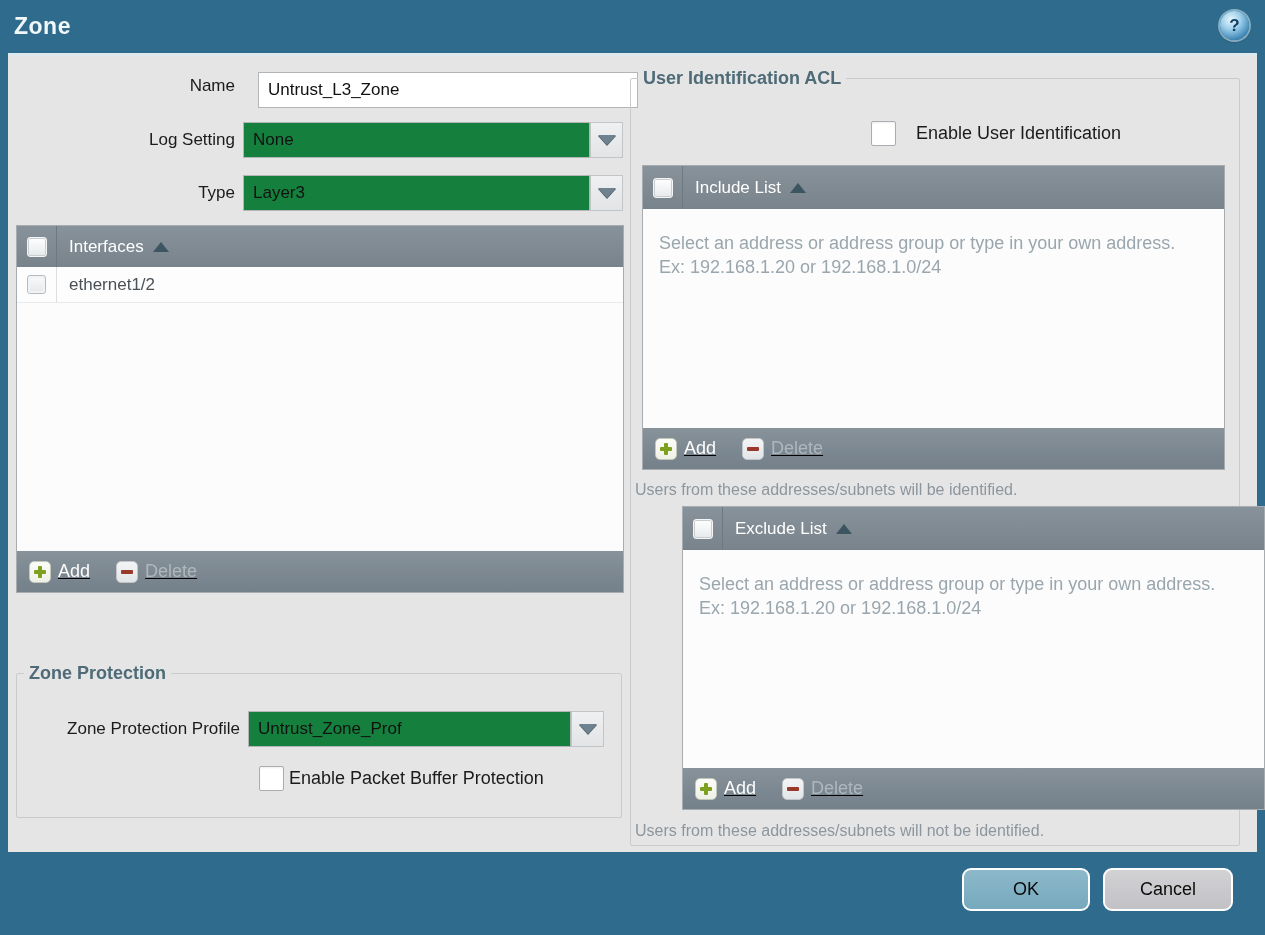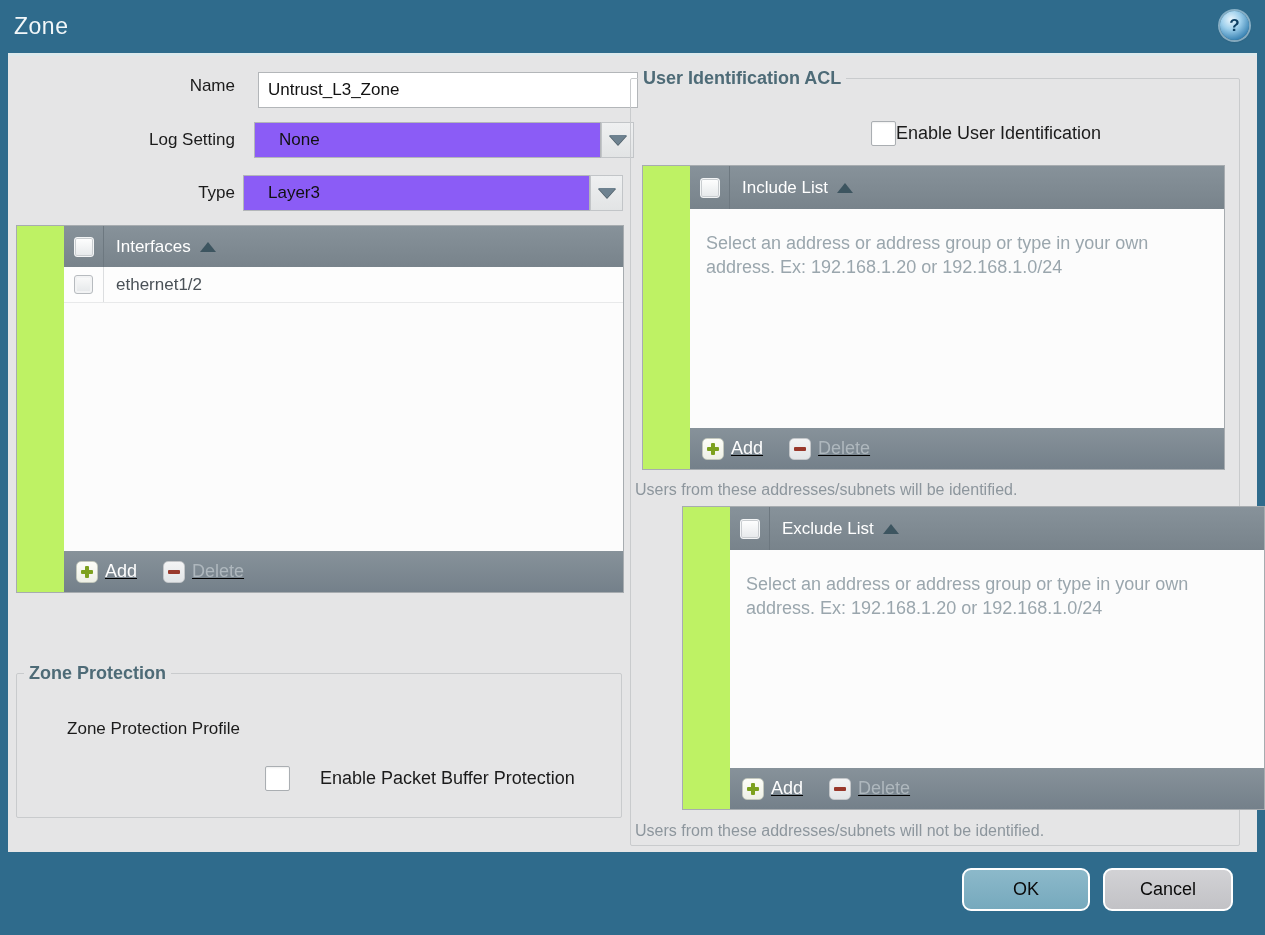--- a/index.html
+++ b/index.html
@@ -11,21 +11,21 @@
     overflow: hidden;
   }
 
   
   .titlebar {
     position: absolute; left: 0; top: 0; width: 1265px; height: 53px;
     background: #2f6b8c;
   }
   .titlebar-text {
     position: absolute; left: 14px; top: 13px;
-    color: #f2f7f9; font-size: 23px; font-weight: 400; letter-spacing: .5px;
+    color: #f2f7f9; font-size: 23px; font-weight: 700; letter-spacing: .5px;
   }
   .help-icon {
     position: absolute; right: 16px; top: 11px; width: 29px; height: 29px;
     border-radius: 50%;
     background: radial-gradient(circle at 38% 30%, #eaf6fd 0%, #9fd0ec 35%, #3c85b5 75%, #1f5e8a 100%);
     box-shadow: 0 0 0 2px rgba(210,235,250,.55), 0 1px 3px rgba(0,0,0,.35);
     color: #0e3f63; font-weight: bold; font-size: 17px;
     display: flex; align-items: center; justify-content: center;
     cursor: pointer;
   }
@@ -43,39 +43,39 @@
     width: 235px; text-align: right; padding-right: 8px;
     color: #1b1b1b; font-size: 17px;
   }
   .text-input {
     width: 380px; height: 36px; border: 1px solid #b3b6b9; background: #fff;
     font-family: "Liberation Sans", sans-serif;
     font-size: 17px; color: #111; padding: 0 9px; outline: none; margin-top: 8px;
   }
   .dropdown { position: relative; width: 380px; height: 36px; }
   .dropdown .dd-input {
-    width: 347px; height: 36px; border: 1px solid #b3b6b9; background: #8b5cf6;
+    width: 347px; height: 36px; border: 1px solid #b3b6b9; background: #15803d;
     font-family: "Liberation Sans", sans-serif;
-    font-size: 17px; color: #111; padding: 0 24px; outline: none; display: block;
+    font-size: 17px; color: #111; padding: 0 9px; outline: none; display: block;
   }
   .dd-trigger {
     position: absolute; right: 0; top: 0; width: 33px; height: 36px;
     background: linear-gradient(#eff0f1, #e2e4e5);
     border: 1px solid #c2c5c8;
     display: flex; align-items: center; justify-content: center; cursor: pointer;
   }
   .dd-arrow {
     width: 0; height: 0;
     border-left: 9px solid transparent; border-right: 9px solid transparent;
     border-top: 10px solid #6e8290;
     filter: drop-shadow(0 1px 0 #4d5c66);
   }
 
   
-  .grid { position: absolute; border: 1px solid #a7acb0; background: #bef264; padding-left: 47px; }
+  .grid { position: absolute; border: 1px solid #a7acb0; background: #0f172a; }
   .grid-header {
     display: flex; align-items: center; height: 41px;
     background: linear-gradient(#87929a, #78838b);
     color: #fff; font-size: 17px;
   }
   .grid-header .cb-cell {
     width: 40px; align-self: stretch; display: flex; align-items: center; justify-content: center;
     border-right: 1px solid #6d7880;
   }
   .grid-header .hdr-label { padding-left: 12px; }
@@ -171,21 +171,21 @@
   <div class="help-icon">?</div>
 </div>
 
 <div class="dialog-body">
 
   <div class="form-row" style="left:0; top:12px;gap:15px;">
     <div class="form-label">Name</div>
     <input class="text-input" type="text" value="Untrust_L3_Zone" style="">
   </div>
 
-  <div class="form-row" style="left:0; top:66px;gap:11px;">
+  <div class="form-row" style="left:0; top:66px;">
     <div class="form-label">Log Setting</div>
     <div class="dropdown">
       <input class="dd-input" type="text" readonly="" value="None" style="">
       <div class="dd-trigger">
         <span class="dd-arrow"></span>
       </div>
     </div>
   </div>
 
   <div class="form-row" style="left:0; top:119px;">
@@ -224,32 +224,38 @@
         <span class="tb-label">Delete</span>
       </div>
     </div>
   </div>
 
   <fieldset style="left:8px; top:607px; width:606px; height:155px;">
     <legend>Zone Protection</legend>
 
     <div class="form-row" style="left:0; top:27px; position:absolute;">
       <div class="form-label" style="width:231px;">Zone Protection Profile</div>
-    </div>
-
-    <div style="position:absolute; left:242px; top:82px; display:flex; align-items:center; gap:30px;margin-left:6px;">
+      <div class="dropdown" style="width:356px;">
+        <input class="dd-input" style="width: 323px;" type="text" readonly="" value="Untrust_Zone_Prof">
+        <div class="dd-trigger">
+          <span class="dd-arrow"></span>
+        </div>
+      </div>
+    </div>
+
+    <div style="position:absolute; left:242px; top:82px; display:flex; align-items:center; gap:5px;">
       <div class="cb-plain"></div>
       <span class="cb-label">Enable Packet Buffer Protection</span>
     </div>
   </fieldset>
 
   <fieldset style="left:622px; top:12px; width:610px; height:778px;">
     <legend>User Identification ACL</legend>
 
-    <div style="position:absolute; left:240px; top:32px; display:flex; align-items:center; gap:0;">
+    <div style="position:absolute; left:240px; top:32px; display:flex; align-items:center; gap:20px;">
       <div class="cb-plain"></div>
       <span class="cb-label">Enable User Identification</span>
     </div>
 
     <div class="grid" style="left:11px; top:76px; width:583px;">
       <div class="grid-header" style="height:43px;">
         <div class="cb-cell">
           <div class="cb-header"></div>
         </div>
         <span class="hdr-label">Include List</span>

